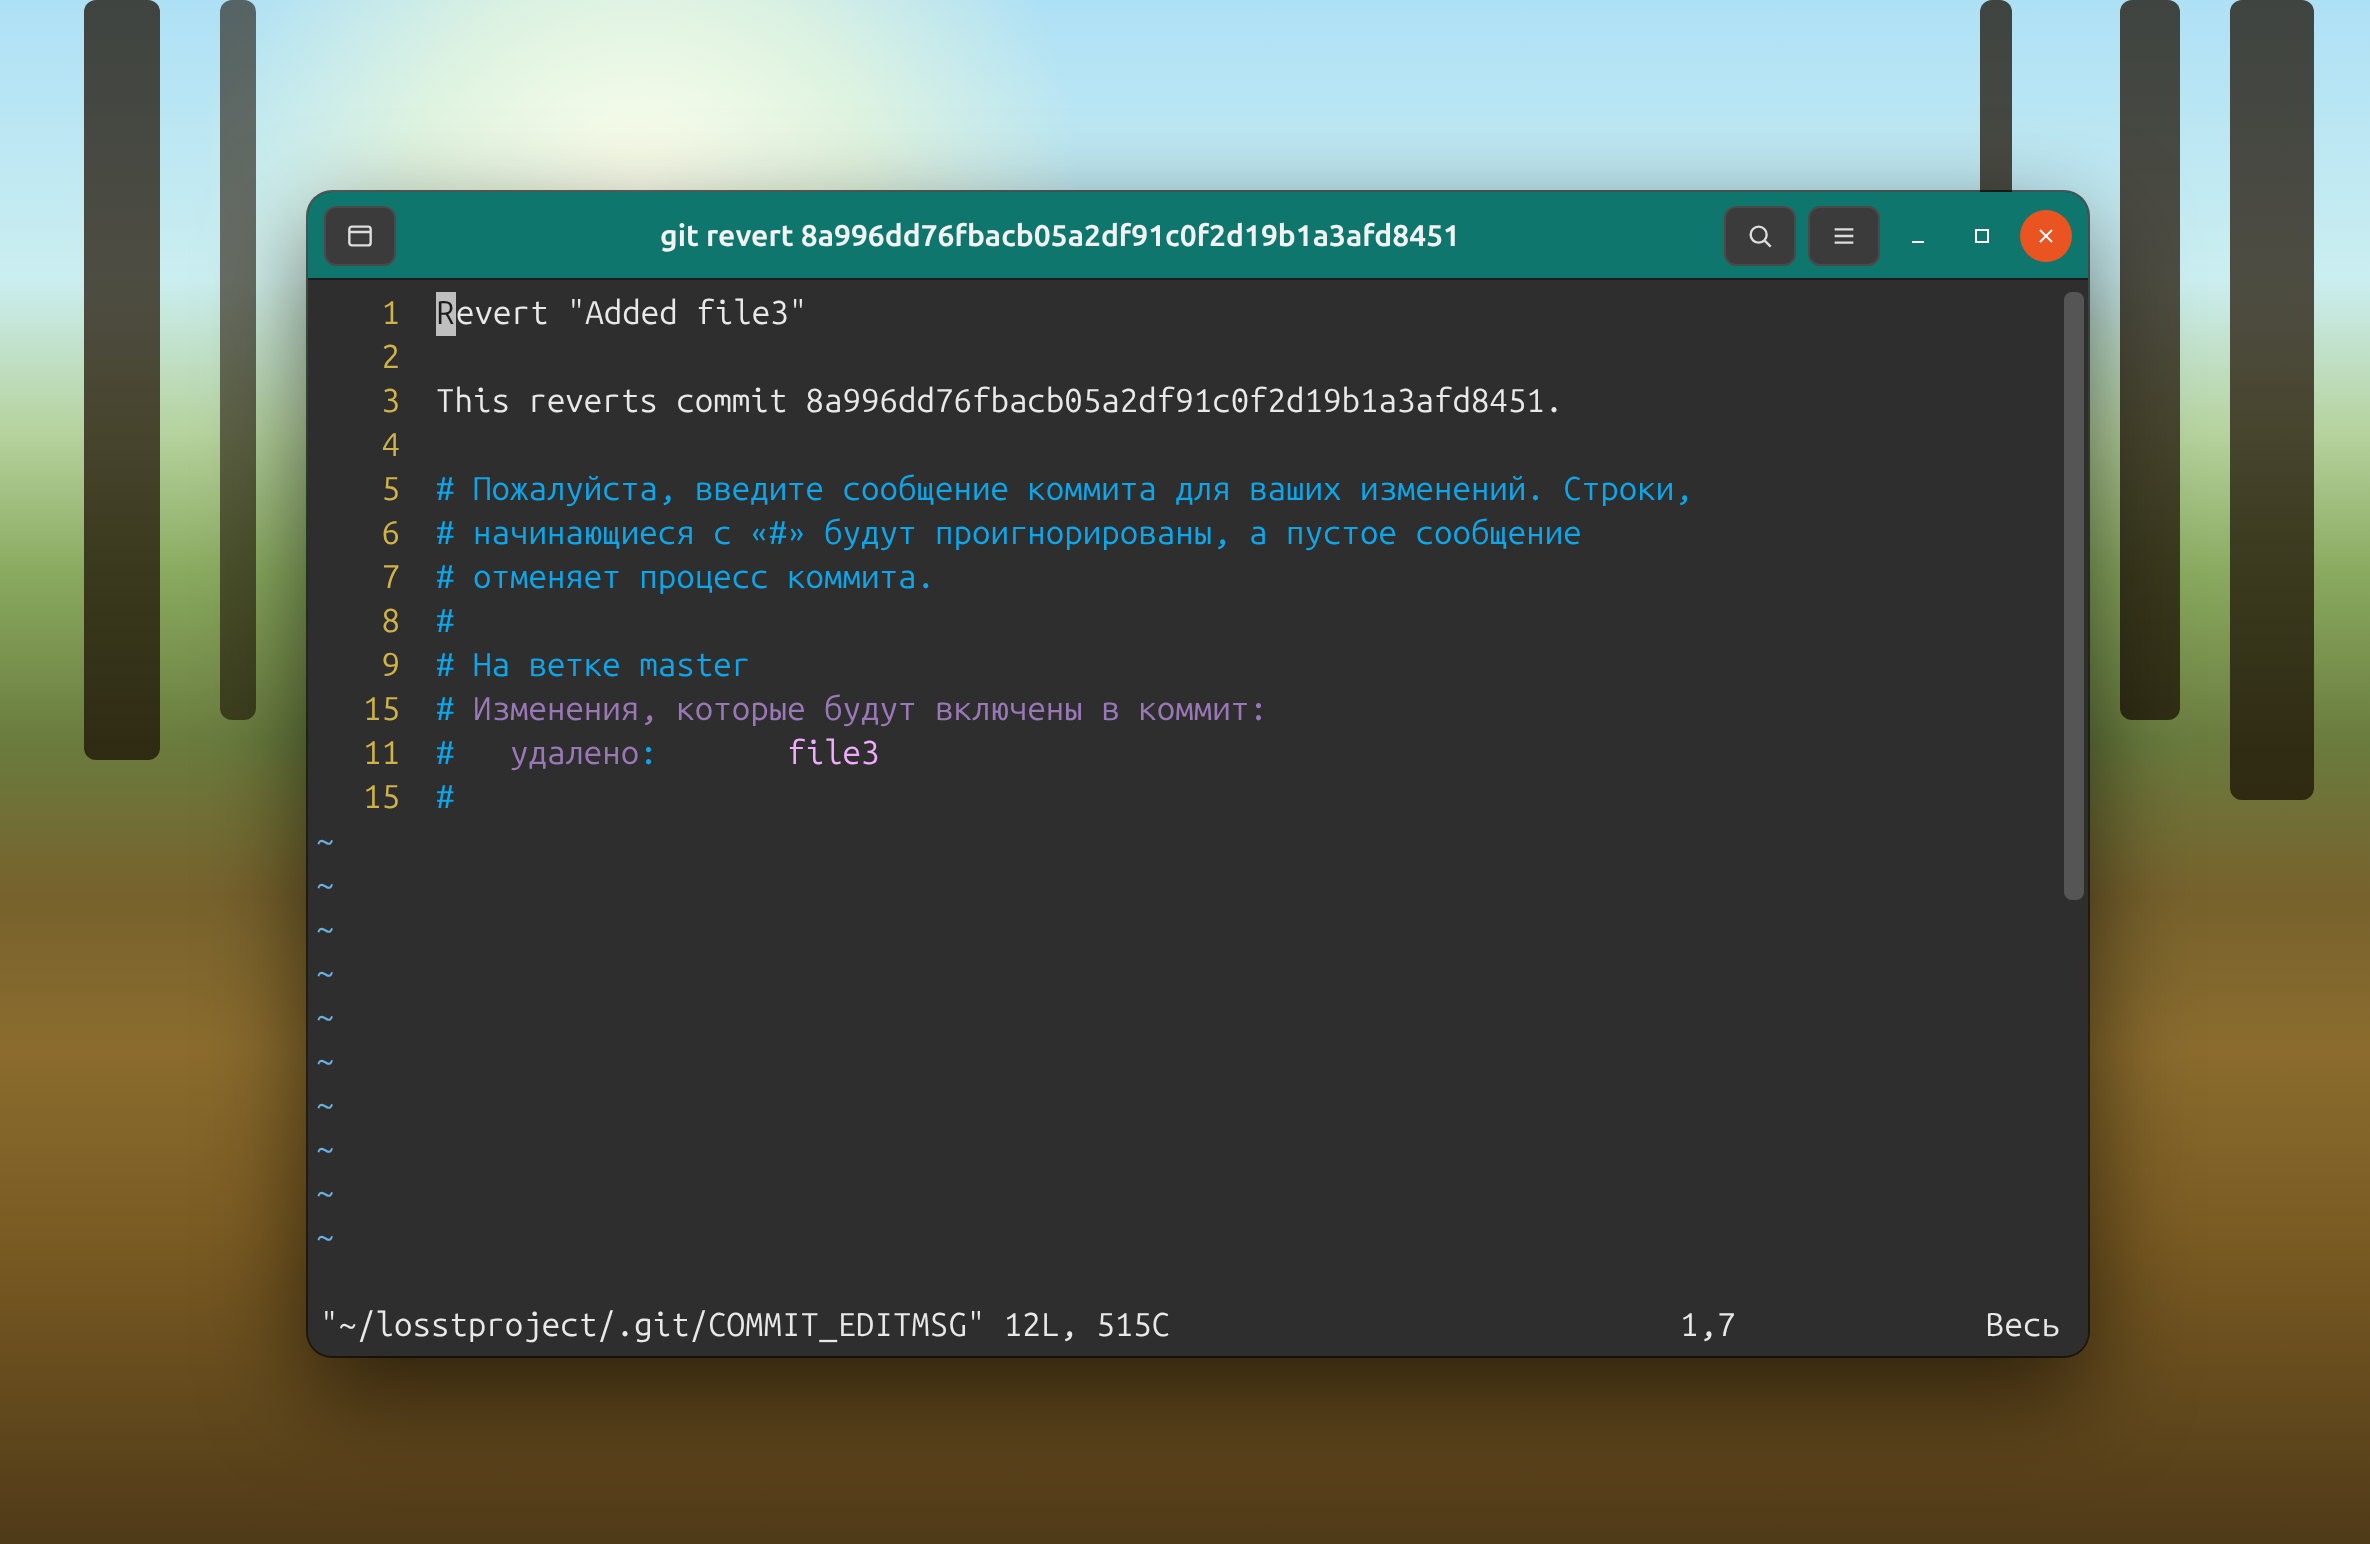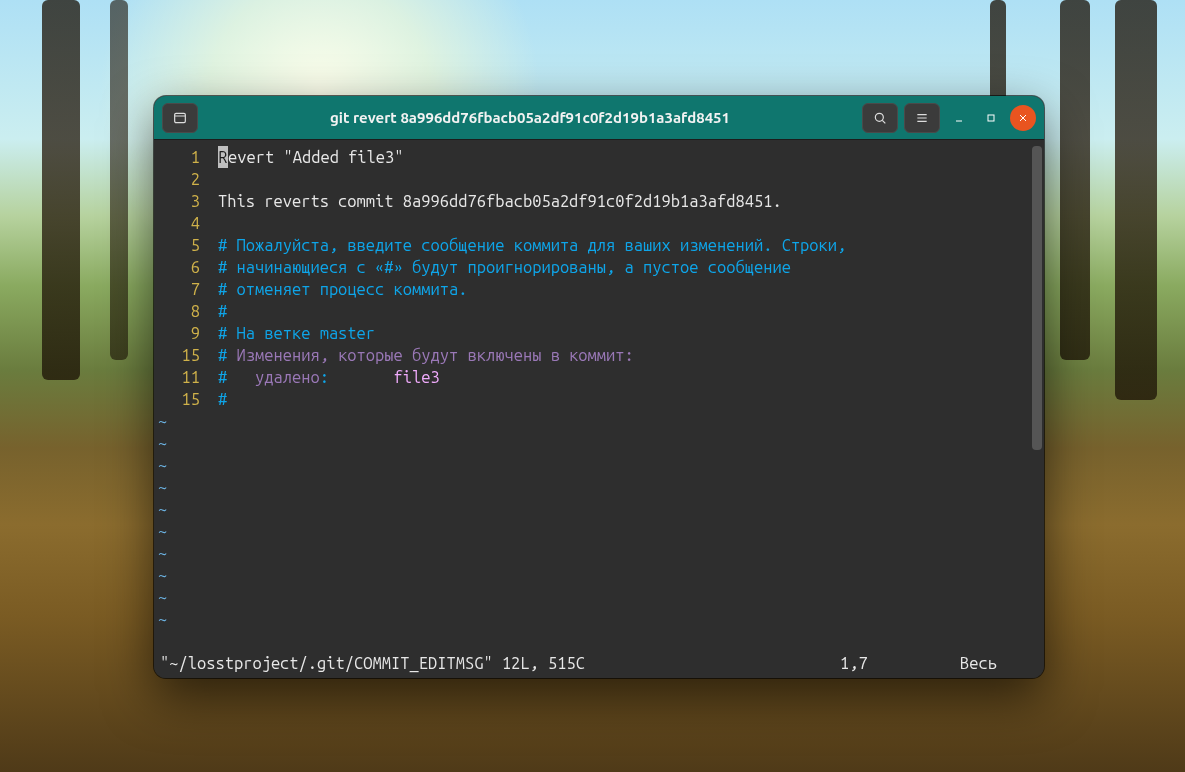--- a/index.html
+++ b/index.html
@@ -134,21 +134,21 @@
     left:6px; right:14px; bottom:4px;
     height:22px;
     display:flex;
     font-family: "Ubuntu Mono","DejaVu Sans Mono",monospace;
     font-size:16.5px;
     color:#e8e8e8;
   }
   .statusbar .file { flex:0 0 auto; }
   .statusbar .spacer { flex:1; }
   .statusbar .pos { width:120px; }
-  .statusbar .pct { width:70px; text-align:left; }
+  .statusbar .pct { width:70px; text-align:right; }
 
   .c-white { color:#e8e8e8; }
   .c-red   { color:#0ea5e9; }
   .c-purple{ color:#9a78b7;margin-top:12px; }
   .c-green { color:#f0abfc; }
 
   .cursor-cell {
     display:inline-block;
     background:#bfbfbf;
     color:#1c1c1c;

